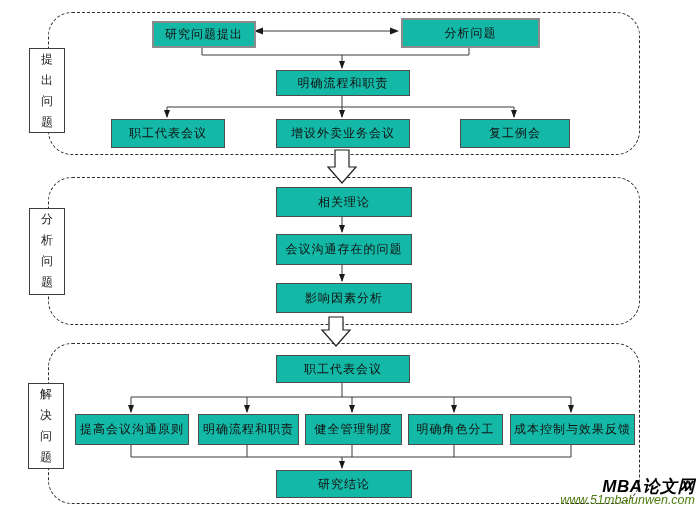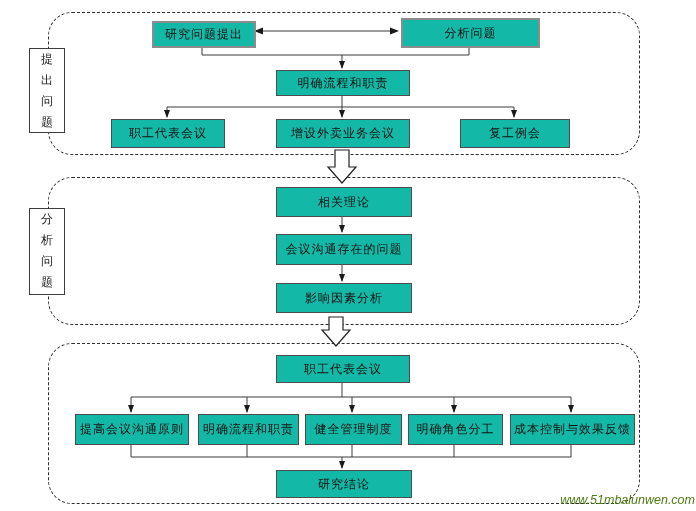--- a/index.html
+++ b/index.html
@@ -91,35 +91,39 @@
       <line x1="342" y1="457" x2="342" y2="468" marker-end="url(#ah)"></line>
     </g>
   </svg>
 
   <div class="sideLabel" style="left:29px;top:48px;width:34px;height:83px">
     <span>提出问题</span>
   </div>
   <div class="sideLabel" style="left:29px;top:208px;width:34px;height:85px">
     <span>分析问题</span>
   </div>
+  <div class="sideLabel" style="left:28px;top:383px;width:34px;height:84px">
+    <span>解决问题</span>
+  </div>
 
   <div class="box thick" style="left:152px;top:21px;width:100px;height:23px">研究问题提出</div>
   <div class="box thick" style="left:401px;top:18px;width:135px;height:26px">分析问题</div>
   <div class="box" style="left:276px;top:70px;width:132px;height:24px">明确流程和职责</div>
   <div class="box" style="left:111px;top:119px;width:112px;height:27px">职工代表会议</div>
   <div class="box" style="left:276px;top:119px;width:132px;height:27px">增设外卖业务会议</div>
   <div class="box" style="left:460px;top:119px;width:108px;height:27px">复工例会</div>
 
   <div class="box" style="left:276px;top:187px;width:134px;height:28px">相关理论</div>
   <div class="box" style="left:276px;top:234px;width:134px;height:29px">会议沟通存在的问题</div>
   <div class="box" style="left:276px;top:283px;width:134px;height:28px">影响因素分析</div>
 
   <div class="box" style="left:276px;top:355px;width:132px;height:26px">职工代表会议</div>
   <div class="box" style="left:75px;top:414px;width:112px;height:29px">提高会议沟通原则</div>
   <div class="box" style="left:198px;top:414px;width:99px;height:29px">明确流程和职责</div>
   <div class="box" style="left:305px;top:414px;width:95px;height:29px">健全管理制度</div>
   <div class="box" style="left:408px;top:414px;width:93px;height:29px">明确角色分工</div>
   <div class="box" style="left:510px;top:414px;width:123px;height:29px">成本控制与效果反馈</div>
   <div class="box" style="left:276px;top:470px;width:134px;height:26px">研究结论</div>
 
+  <div class="wm-brand">MBA论文网</div>
   <div class="wm-url" style="color:#4d7c0f">www.51mbalunwen.com</div>
 
 </div>
 
 </body></html>

